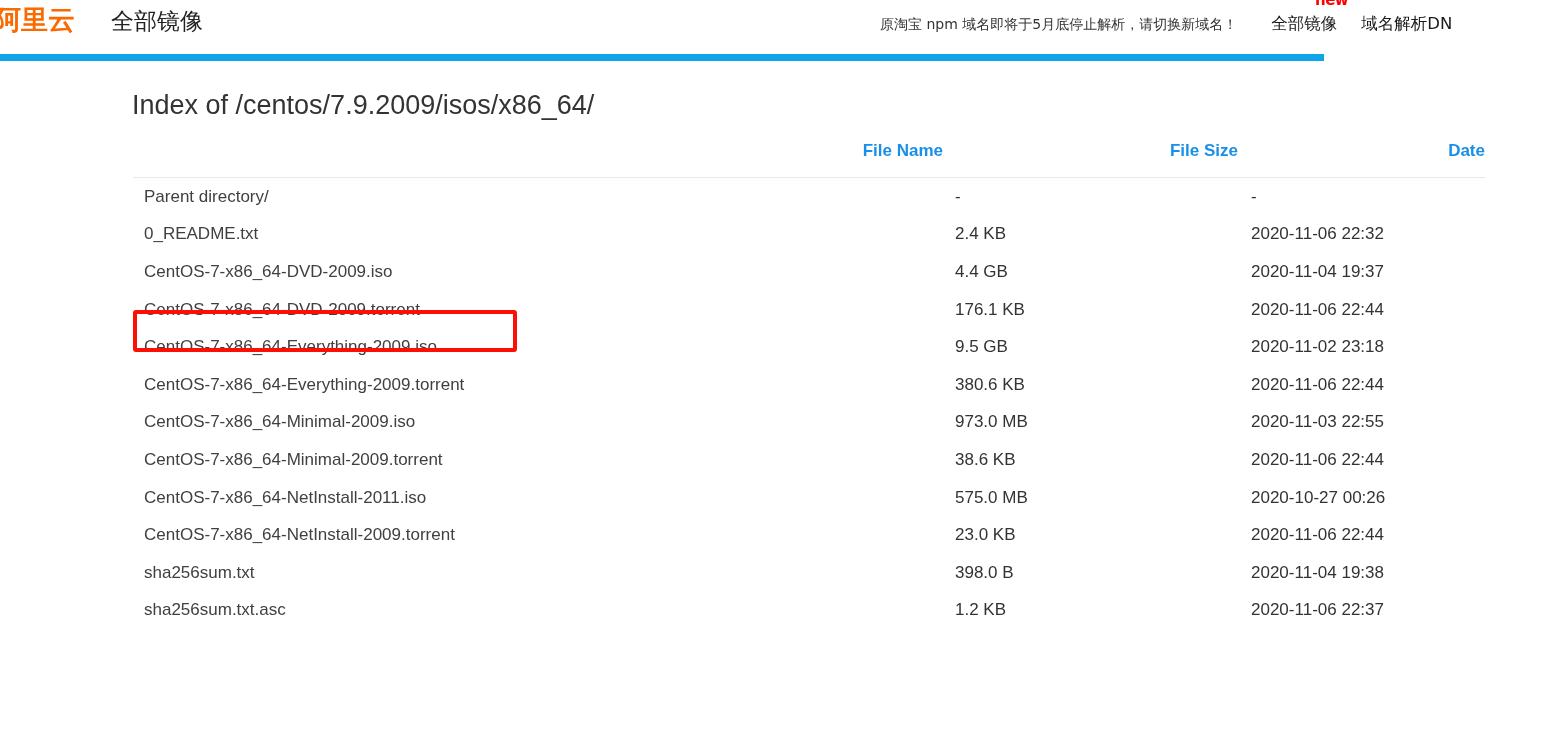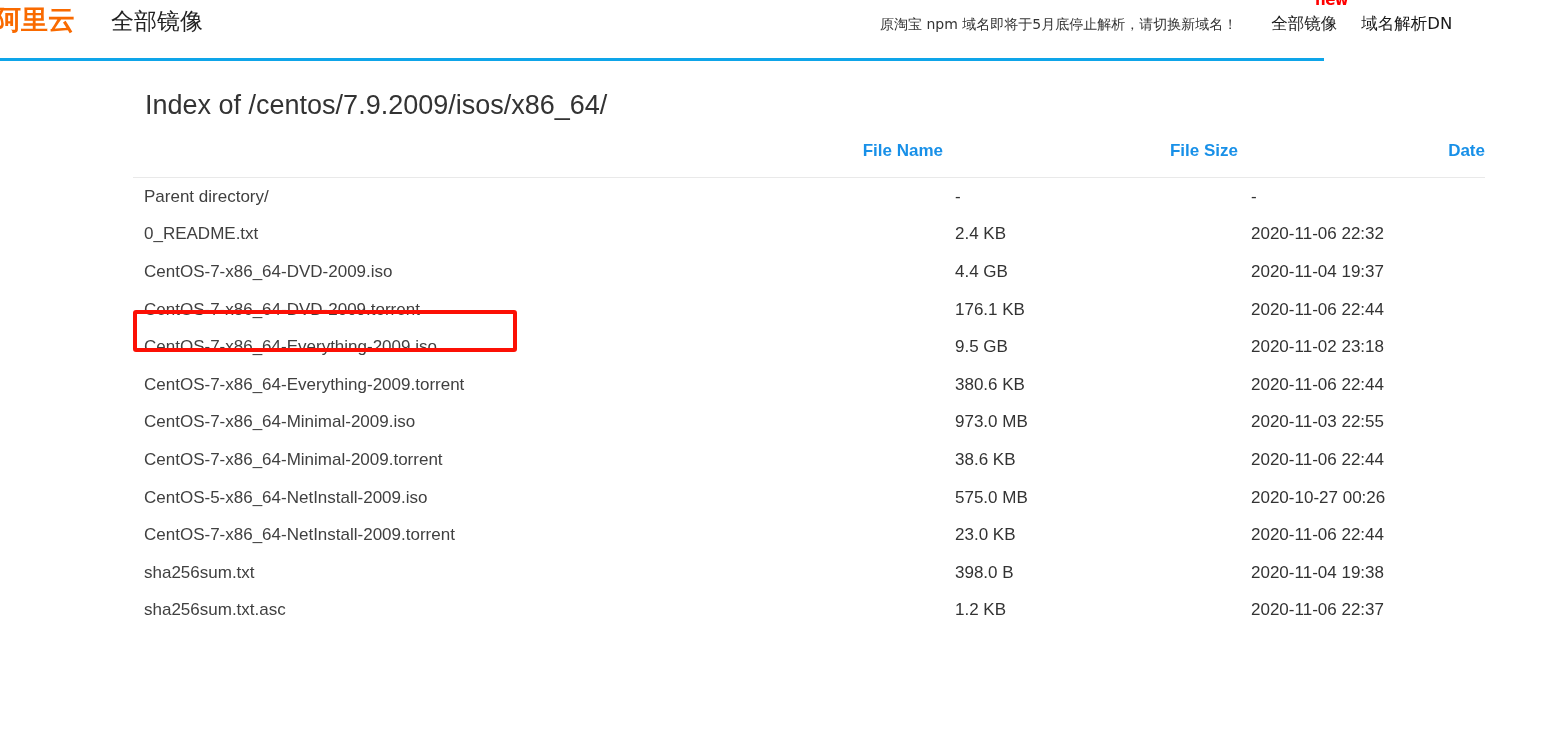--- a/index.html
+++ b/index.html
@@ -16,21 +16,21 @@
     position: relative;
   }
 
   
   .topbar {
     position: absolute;
     left: 0; top: 0;
     width: 1324px;
     height: 61px;
     background: #ffffff;
-    border-bottom: 3px solid #0ea5e9;
+    border-bottom: 7px solid #0ea5e9;
     box-sizing: border-box;
   }
   .brand {
     position: absolute;
     left: -6px;
     top: 6px;
     display: flex;
     align-items: baseline;
   }
   .brand-logo {
@@ -95,21 +95,21 @@
   
   .page {
     position: absolute;
     left: 0;
     top: 61px;
     width: 1542px;
   }
 
   .index-title {
     position: absolute;
-    left: 145px;
+    left: 132px;
     top: 31px;
     font-family: "Liberation Sans", "DejaVu Sans", sans-serif;
     font-size: 27px;
     font-weight: 400;
     color: #333333;
     white-space: nowrap;
     line-height: 1;
   }
 
   
@@ -243,21 +243,21 @@
           <td class="col-name"><a class="file-link">CentOS-7-x86_64-Minimal-2009.iso</a></td>
           <td class="col-size">973.0 MB</td>
           <td class="col-date">2020-11-03 22:55</td>
         </tr>
         <tr>
           <td class="col-name"><a class="file-link">CentOS-7-x86_64-Minimal-2009.torrent</a></td>
           <td class="col-size">38.6 KB</td>
           <td class="col-date">2020-11-06 22:44</td>
         </tr>
         <tr>
-          <td class="col-name"><a class="file-link">CentOS-5-x86_64-NetInstall-2009.iso</a></td>
+          <td class="col-name"><a class="file-link">CentOS-7-x86_64-NetInstall-2011.iso</a></td>
           <td class="col-size">575.0 MB</td>
           <td class="col-date">2020-10-27 00:26</td>
         </tr>
         <tr>
           <td class="col-name"><a class="file-link">CentOS-7-x86_64-NetInstall-2009.torrent</a></td>
           <td class="col-size">23.0 KB</td>
           <td class="col-date">2020-11-06 22:44</td>
         </tr>
         <tr>
           <td class="col-name"><a class="file-link">sha256sum.txt</a></td>

